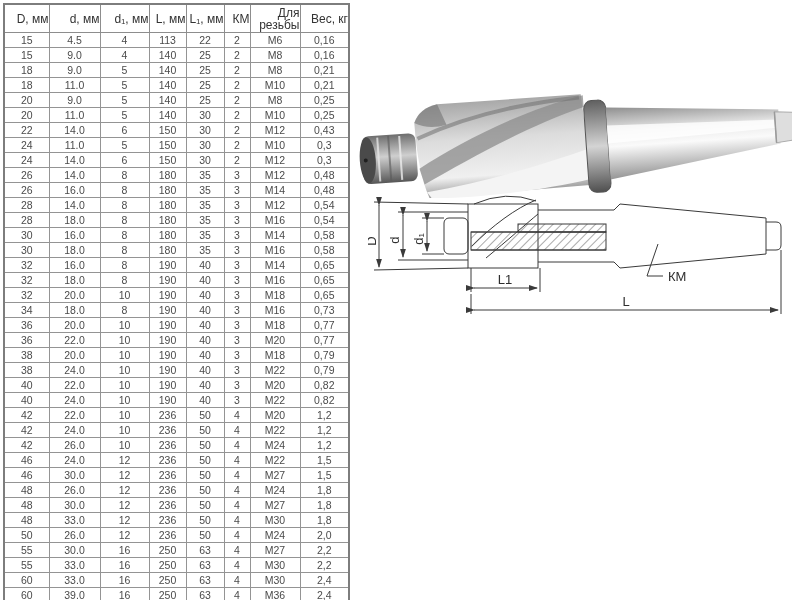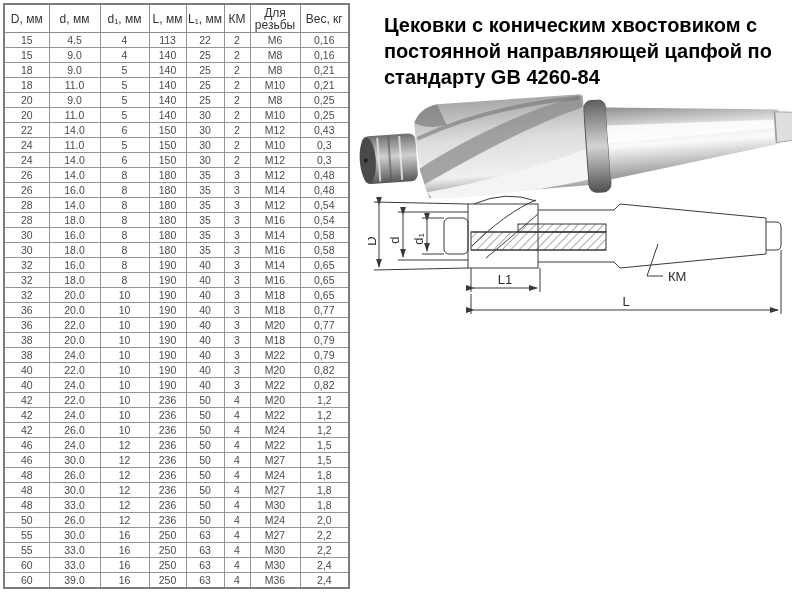--- a/index.html
+++ b/index.html
@@ -4,21 +4,21 @@
 <style>
   html,body{margin:0;padding:0;background:#fff;}
   .screen{position:relative;width:794px;height:600px;background:#fff;overflow:hidden;
           font-family:"Liberation Sans","DejaVu Sans",sans-serif;}
 
   
   .table-wrap{position:absolute;left:3px;top:3px;}
   table.spec{border-collapse:collapse;table-layout:fixed;width:345px;
              border:2px solid #7d7d7d;background:#fff;}
   table.spec th{border:1px solid #8d8d8d;height:27px;font-size:12px;font-weight:normal;
-                color:#333;text-align:center;vertical-align:middle;padding:0;line-height:12px;}
+                color:#333;text-align:right;vertical-align:middle;padding:0;line-height:12px;}
   table.spec td{border:1px solid #949494;height:14px;font-size:10.5px;color:#4a4a4a;
                 text-align:center;vertical-align:middle;padding:0;line-height:13px;}
 
   
   .title{position:absolute;left:384px;top:12px;width:406px;font-size:20px;font-weight:bold;
          color:#000;line-height:26px;}
   .photo-wrap{position:absolute;left:352px;top:82px;width:440px;height:116px;}
   .diagram-wrap{position:absolute;left:368px;top:188px;width:426px;height:136px;}
   svg text{font-family:"Liberation Sans","DejaVu Sans",sans-serif;}
 </style>
@@ -226,20 +226,30 @@
             <td>32</td>
             <td>20.0</td>
             <td>10</td>
             <td>190</td>
             <td>40</td>
             <td>3</td>
             <td>М18</td>
             <td>0,65</td>
           </tr>
           <tr>
+            <td>34</td>
+            <td>18.0</td>
+            <td>8</td>
+            <td>190</td>
+            <td>40</td>
+            <td>3</td>
+            <td>М16</td>
+            <td>0,73</td>
+          </tr>
+          <tr>
             <td>36</td>
             <td>20.0</td>
             <td>10</td>
             <td>190</td>
             <td>40</td>
             <td>3</td>
             <td>М18</td>
             <td>0,77</td>
           </tr>
           <tr>
@@ -419,25 +429,20 @@
             <td>250</td>
             <td>63</td>
             <td>4</td>
             <td>М36</td>
             <td>2,4</td>
           </tr>
         </tbody>
     </table>
   </div>
 
-  <div class="title">
-    <div>Цековки с коническим хвостовиком с</div>
-    <div>постоянной направляющей цапфой по</div>
-    <div>стандарту GB 4260-84</div>
-  </div>
 
   <div class="photo-wrap">
     <svg width="440" height="116" viewBox="0 0 440 116">
       <defs>
         <linearGradient id="gPilot" x1="0" y1="0" x2="0" y2="1">
           <stop offset="0" stop-color="#6d6d6d"></stop>
             <stop offset="0.45" stop-color="#cfcfcf"></stop>
           <stop offset="0.75" stop-color="#8e8e8e"></stop>
             <stop offset="1" stop-color="#565656"></stop>
         </linearGradient>

